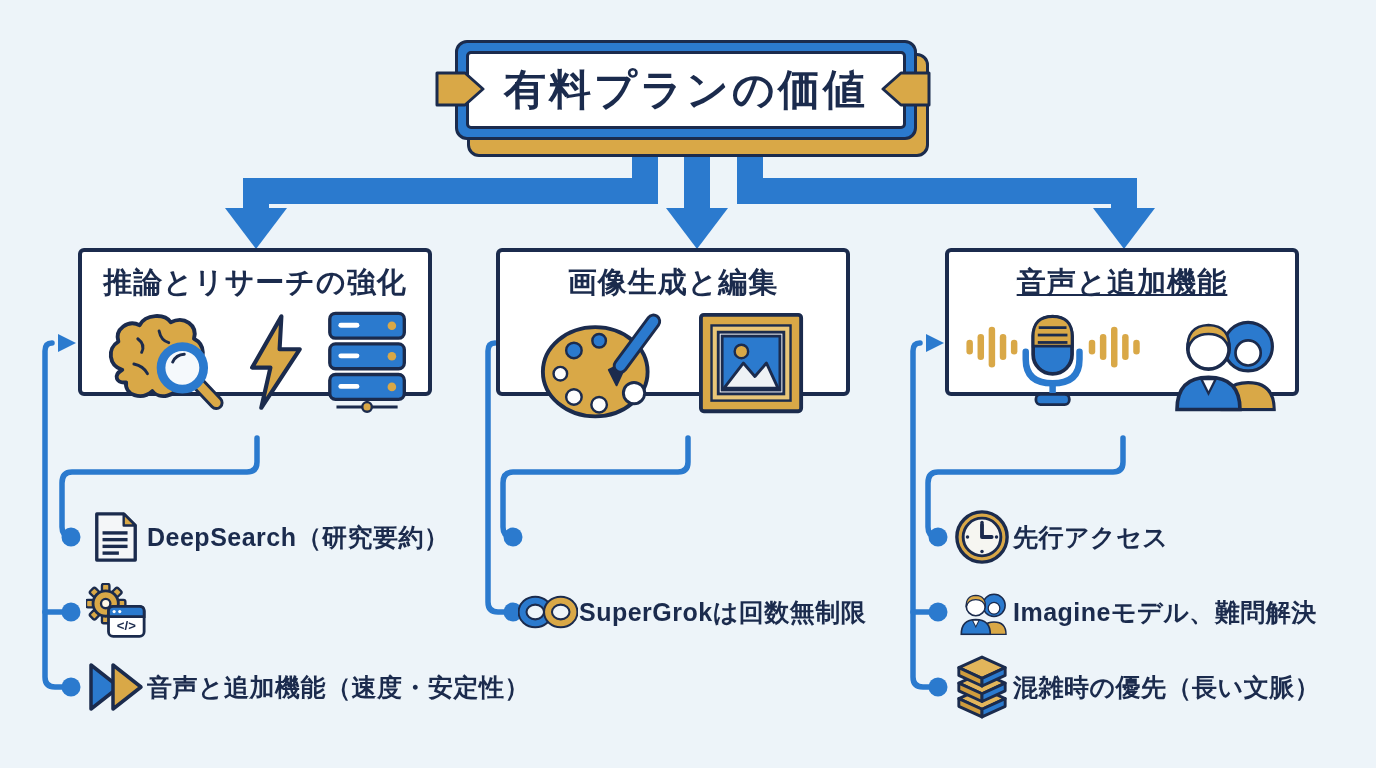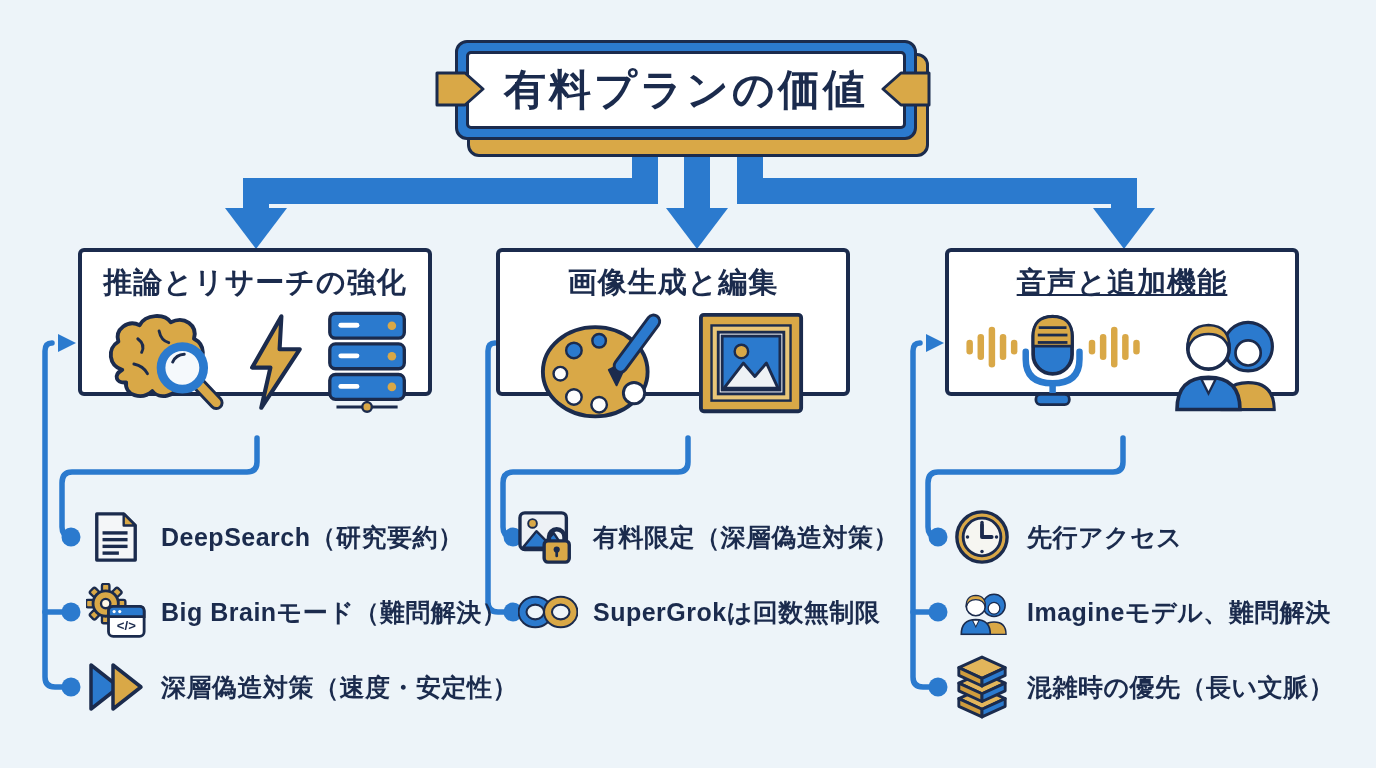--- a/index.html
+++ b/index.html
@@ -24,21 +24,21 @@
   .banner .side-arrow.left{left:-20px;}
   .banner .side-arrow.right{right:-14px;}
   
   .box{position:absolute;top:248px;width:354px;height:148px;background:#ffffff;
     border:4px solid #1b2b4d;border-radius:6px;box-sizing:border-box;z-index:2;}
   .box.b1{left:78px;} .box.b2{left:496px;} .box.b3{left:945px;text-decoration:underline;}
   .box-title{text-align:center;margin-top:11px;font-size:29px;font-weight:800;color:#1b2b4d;letter-spacing:1px;}
   .icons-row{display:flex;align-items:center;justify-content:center;margin-top:6px;}
   .b1 .icons-row{gap:18px;} .b2 .icons-row{gap:30px;} .b3 .icons-row{gap:10px;}
   
-  .item{position:absolute;display:flex;align-items:center;gap:15px;height:62px;z-index:2;}
+  .item{position:absolute;display:flex;align-items:center;gap:1px;height:62px;z-index:2;}
   .item-icon{width:60px;display:flex;align-items:center;justify-content:center;flex:0 0 auto;}
   .item-text{font-size:25px;font-weight:700;color:#1b2b4d;white-space:nowrap;letter-spacing:0.5px;}
   .c1{left:86px;} .c2{left:518px;} .c3{left:952px;}
   .r1{top:506px;} .r2{top:581px;} .r3{top:656px;}
 </style>
 </head>
 <body>
 
 <div id="stage">
 
@@ -229,47 +229,32 @@
           <circle cx="21" cy="21" r="13.5" fill="#d9a847" stroke="#1b2b4d" stroke-width="3"></circle>
           <circle cx="21" cy="21" r="5" fill="#fff7e6" stroke="#1b2b4d" stroke-width="2.5"></circle>
         </g>
         <rect x="24" y="24" width="38" height="32" rx="5" fill="#ffffff" stroke="#1b2b4d" stroke-width="3"></rect>
         <path d="M24,35 L24,29 Q24,24 29,24 L57,24 Q62,24 62,29 L62,35 Z" fill="#2b7ace" stroke="#1b2b4d" stroke-width="3"></path>
         <circle cx="30" cy="29.5" r="1.7" fill="#ffffff"></circle>
         <circle cx="36" cy="29.5" r="1.7" fill="#ffffff"></circle>
         <text x="43" y="49" text-anchor="middle" font-size="14" font-weight="bold" fill="#1b2b4d">&lt;/&gt;</text>
       </svg>
     </span>
-    <span class="item-text">Big Brainモード（難問解決）</span>
   </div>
 
   <div class="item c1 r3">
     <span class="item-icon">
       <svg width="58" height="52" viewBox="0 0 58 52">
         <polygon points="4,4 4,48 32,26" fill="#2b7ace" stroke="#1b2b4d" stroke-width="3.5" stroke-linejoin="round"></polygon>
         <polygon points="26,4 26,48 54,26" fill="#d9a847" stroke="#1b2b4d" stroke-width="3.5" stroke-linejoin="round"></polygon>
       </svg>
     </span>
-    <span class="item-text">深層偽造対策（速度・安定性）</span>
-  </div>
-
-  <div class="item c2 r1">
-    <span class="item-icon">
-      <svg width="60" height="58" viewBox="0 0 62 60">
-        <rect x="2" y="5" width="48" height="38" rx="5" fill="#edf1f5" stroke="#1b2b4d" stroke-width="3.5"></rect>
-        <circle cx="15" cy="16" r="4.5" fill="#d9a847" stroke="#1b2b4d" stroke-width="2"></circle>
-        <polygon points="5,41 19,24 29,34 37,26 47,41" fill="#2b7ace" stroke="#1b2b4d" stroke-width="2.5" stroke-linejoin="round"></polygon>
-        <path d="M32,36 L32,30 a8,8 0 0 1 16,0 L48,36" fill="none" stroke="#1b2b4d" stroke-width="4.5"></path>
-        <rect x="27" y="34" width="26" height="22" rx="4" fill="#d9a847" stroke="#1b2b4d" stroke-width="3.5"></rect>
-        <circle cx="40" cy="43" r="3.2" fill="#1b2b4d"></circle>
-        <rect x="38.6" y="44" width="2.8" height="7" rx="1.4" fill="#1b2b4d"></rect>
-      </svg>
-    </span>
-    <span class="item-text">有料限定（深層偽造対策）</span>
-  </div>
+    <span class="item-text">音声と追加機能（速度・安定性）</span>
+  </div>
+
 
   <div class="item c2 r2">
     <span class="item-icon">
       <svg width="66" height="40" viewBox="0 0 66 40">
         <ellipse cx="19" cy="20" rx="14" ry="12.5" fill="none" stroke="#1b2b4d" stroke-width="11"></ellipse>
         <ellipse cx="19" cy="20" rx="14" ry="12.5" fill="none" stroke="#2b7ace" stroke-width="6.5"></ellipse>
         <ellipse cx="47" cy="20" rx="14" ry="12.5" fill="none" stroke="#1b2b4d" stroke-width="11"></ellipse>
         <ellipse cx="47" cy="20" rx="14" ry="12.5" fill="none" stroke="#d9a847" stroke-width="6.5"></ellipse>
       </svg>
     </span>

